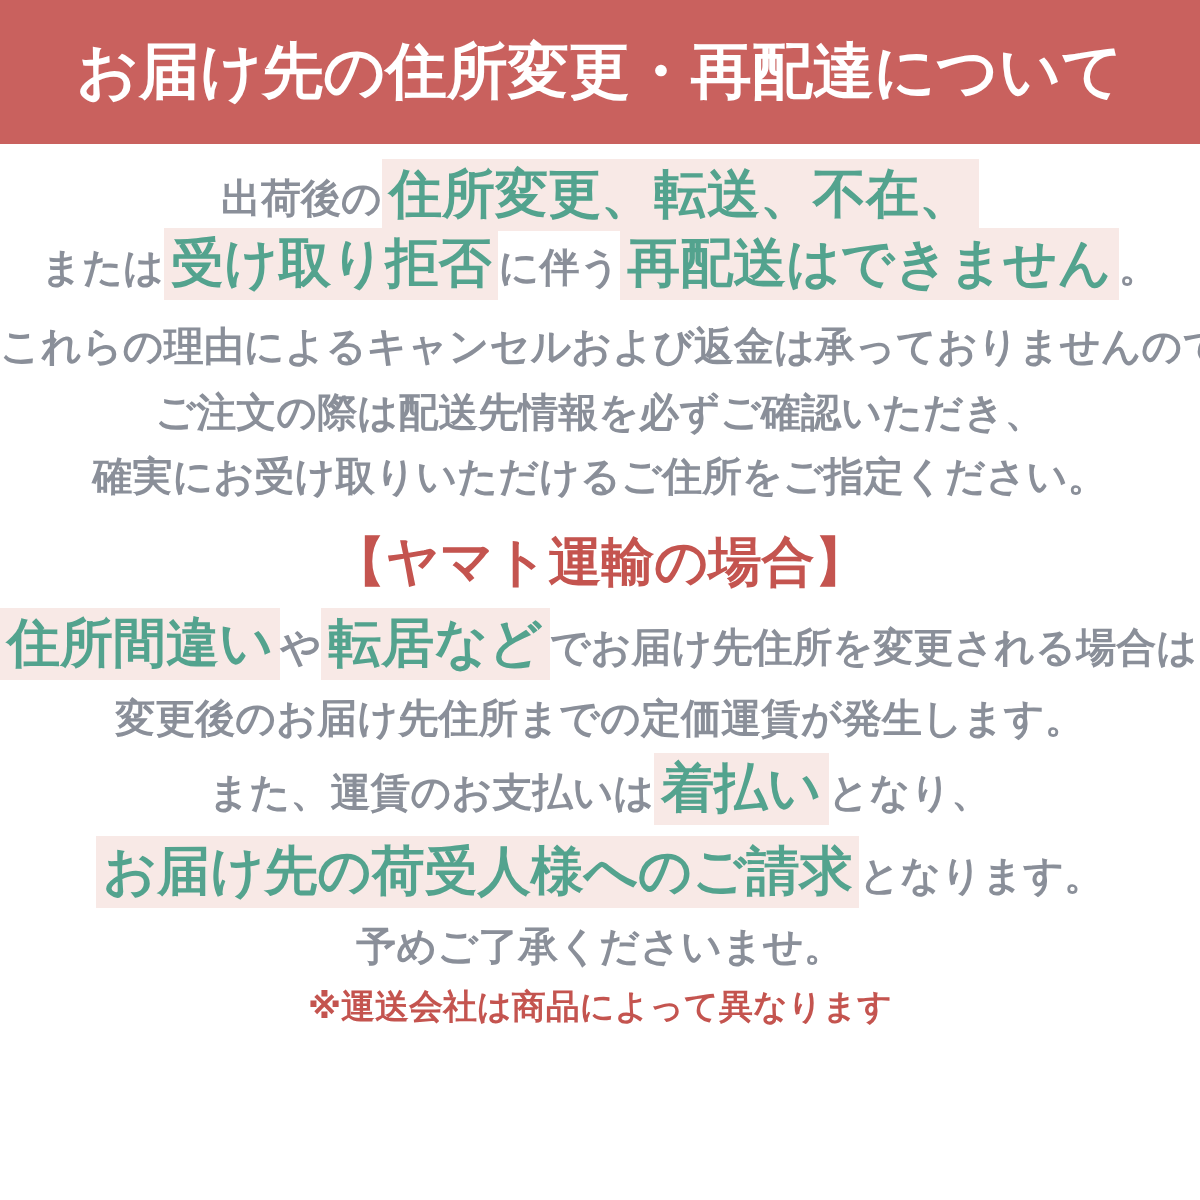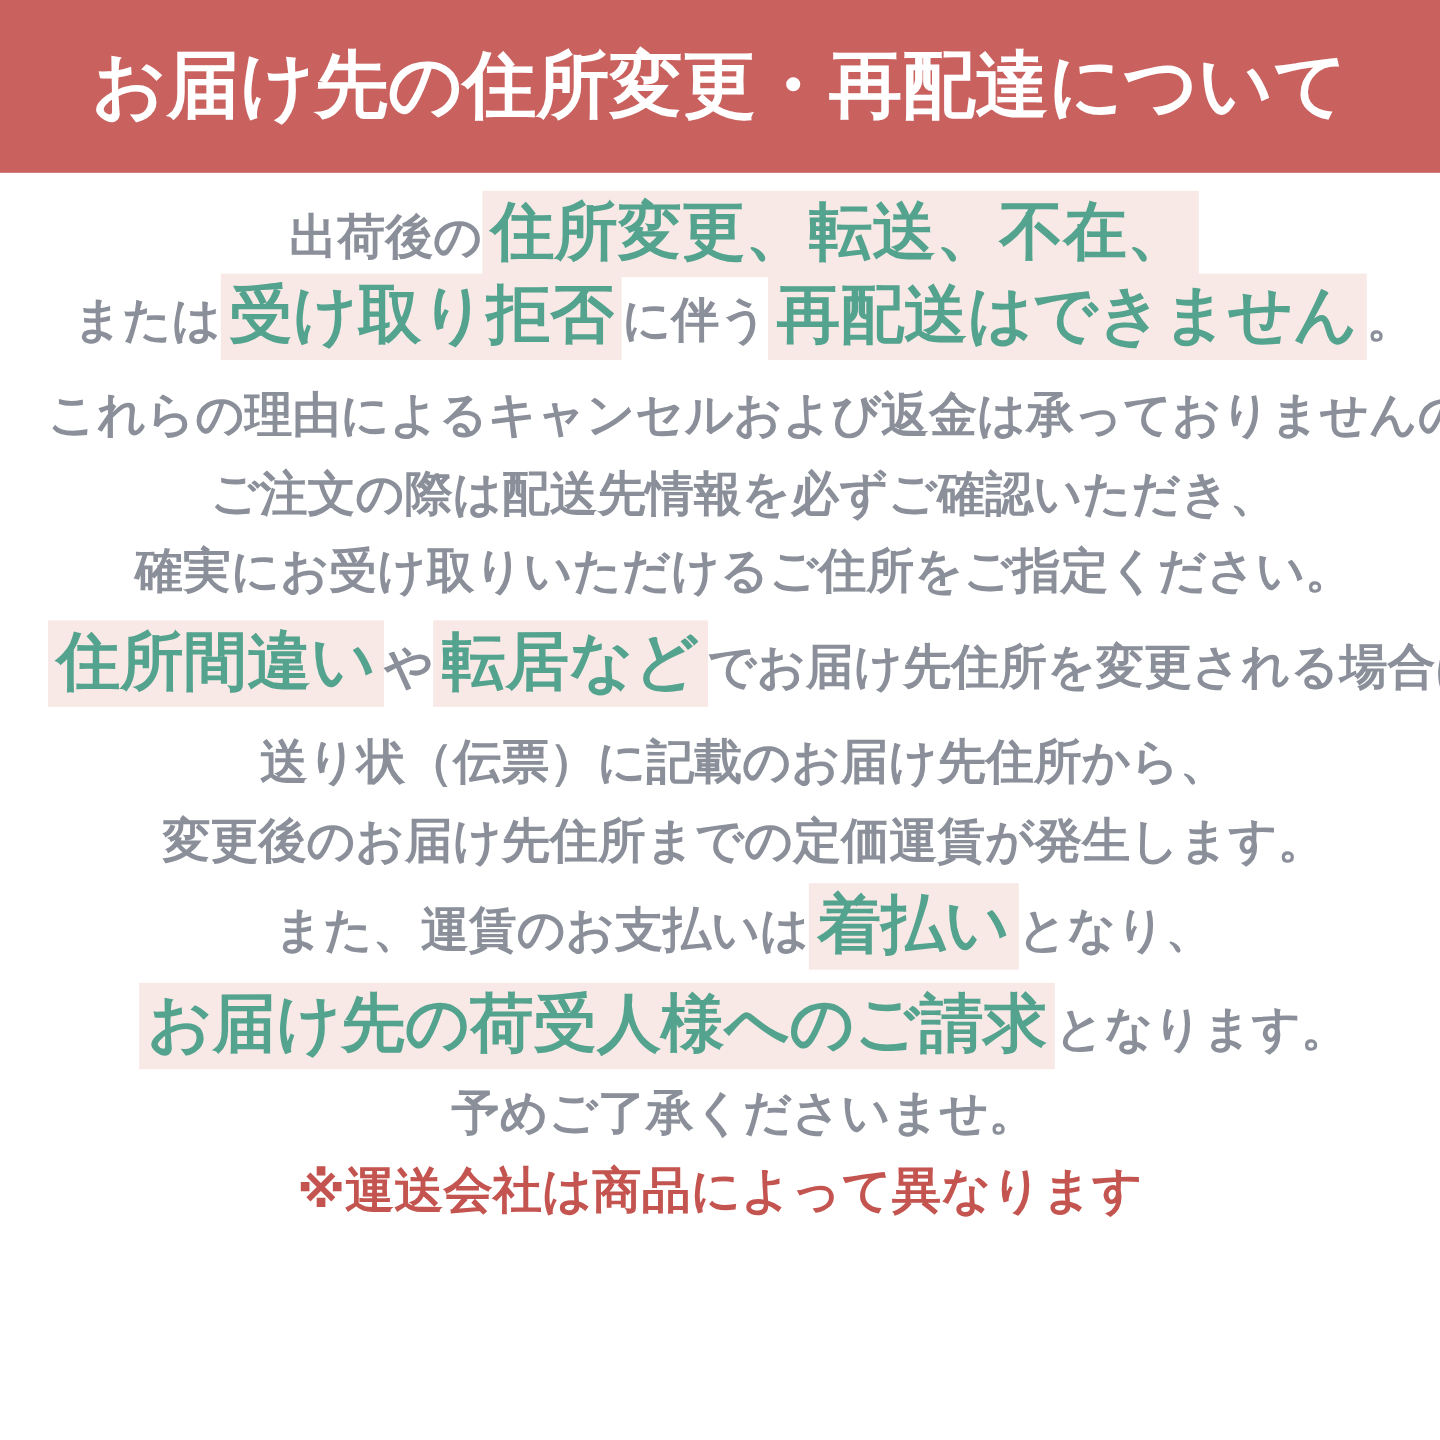--- a/index.html
+++ b/index.html
@@ -39,33 +39,32 @@
     line-height: 1.2;
     white-space: nowrap;
   }
   .line {
     text-align: center;
     color: var(--text-gray);
     font-size: 40px;
     font-weight: 600;
     line-height: 1.3;
     white-space: nowrap;
-    padding-left: 40px;
   }
   .line .hl {
     font-size: 53px;
     font-weight: 700;
     color: var(--teal);
     background: var(--highlight-bg);
     padding: 5px 7px 8px 7px;
   }
   .note {
     text-align: center;
     color: var(--accent-red);
-    font-size: 41px;
+    font-size: 34px;
     font-weight: 700;
     line-height: 1.3;
     white-space: nowrap;
   }
 </style>
 </head>
 <body>
 
 <div>
 
@@ -79,24 +78,24 @@
     <p class="line" style="margin-top:16px"><span>出荷後の</span><span class="hl">住所変更、転送、不在、</span></p>
 
     <p class="line" style="margin-top:0"><span>または</span><span class="hl">受け取り拒否</span><span>に伴う</span><span class="hl">再配送はできません</span><span>。</span></p>
 
     <p class="line" style="margin-top:22px"><span>これらの理由によるキャンセルおよび返金は承っておりませんので、</span></p>
 
     <p class="line" style="margin-top:14px"><span>ご注文の際は配送先情報を必ずご確認いただき、</span></p>
 
     <p class="line" style="margin-top:12px"><span>確実にお受け取りいただけるご住所をご指定ください。</span></p>
 
+    <h2 class="sec-heading" style="margin-top:28px">【ヤマト運輸の場合】</h2>
 
     <p class="line" style="margin-top:16px"><span class="hl">住所間違い</span><span>や</span><span class="hl">転居など</span><span>でお届け先住所を変更される場合は、</span></p>
 
-    <p class="line" style="margin-top:22px"><span>送り状（伝票）に記載のお届け先住所から、</span></p>
 
     <p class="line" style="margin-top:14px"><span>変更後のお届け先住所までの定価運賃が発生します。</span></p>
 
     <p class="line" style="margin-top:10px"><span>また、運賃のお支払いは</span><span class="hl">着払い</span><span>となり、</span></p>
 
     <p class="line" style="margin-top:14px"><span class="hl">お届け先の荷受人様へのご請求</span><span>となります。</span></p>
 
     <p class="line" style="margin-top:14px"><span>予めご了承くださいませ。</span></p>
 
     <p class="note" style="margin-top:12px">※運送会社は商品によって異なります</p>

